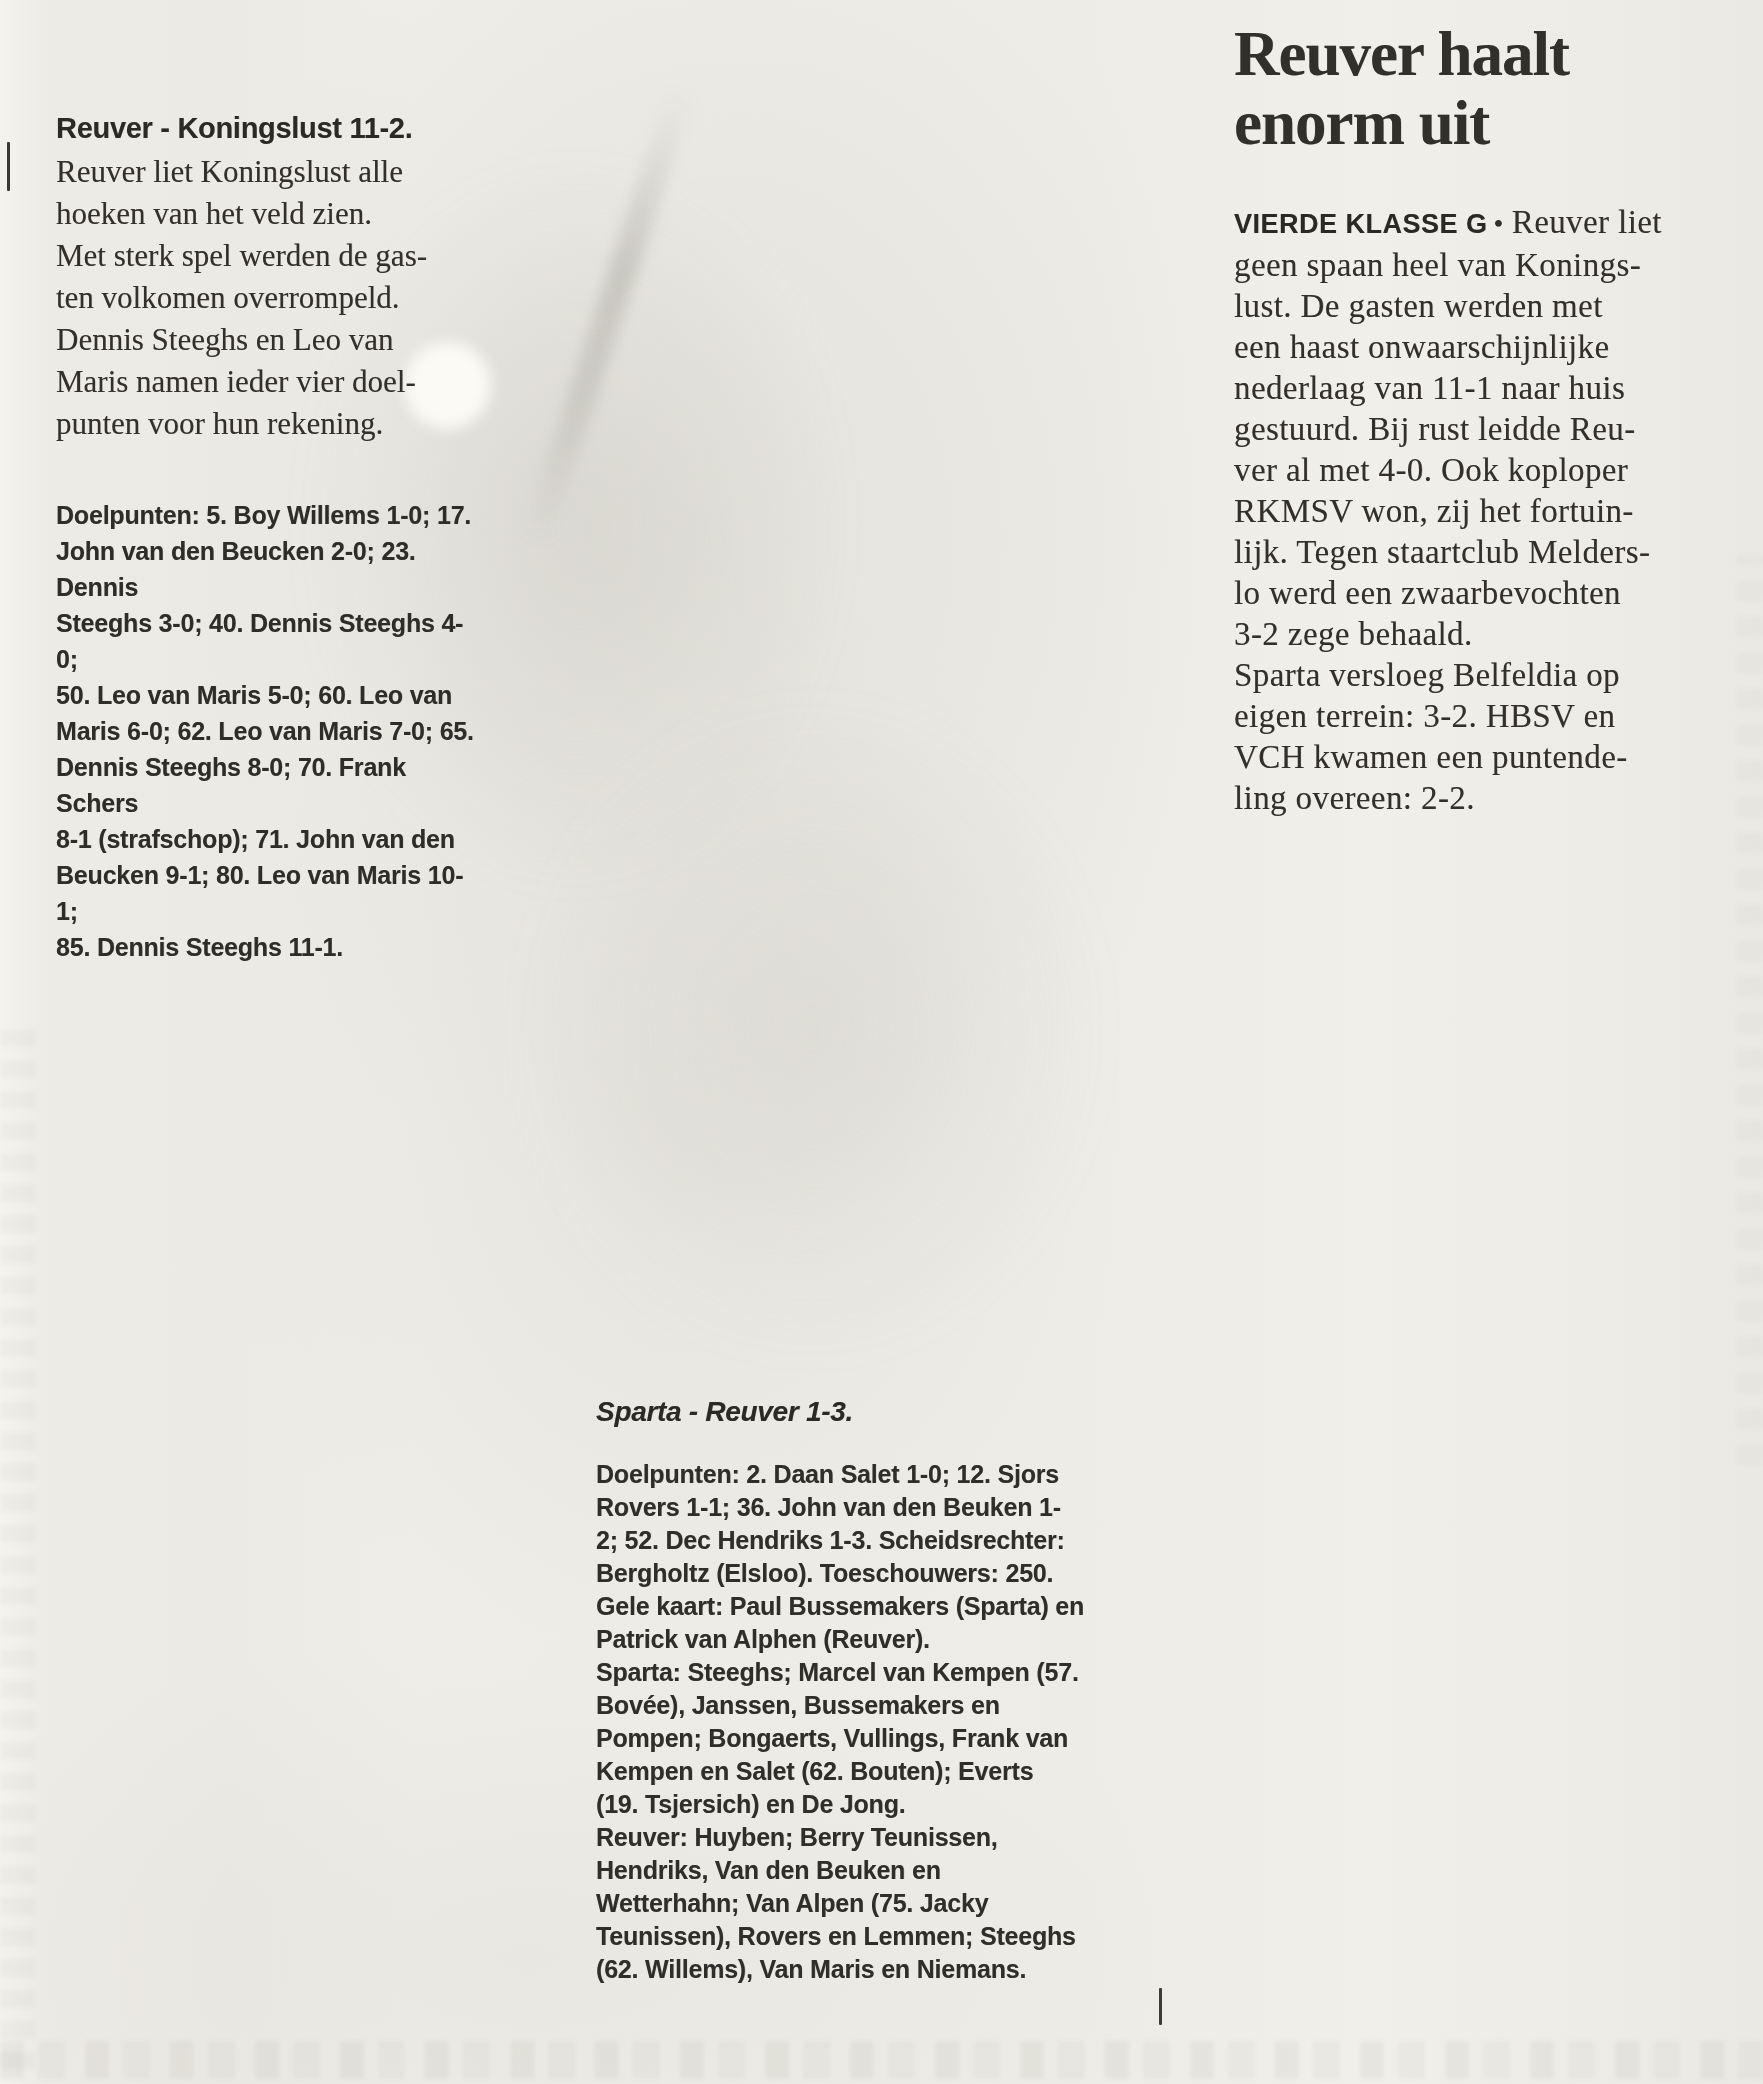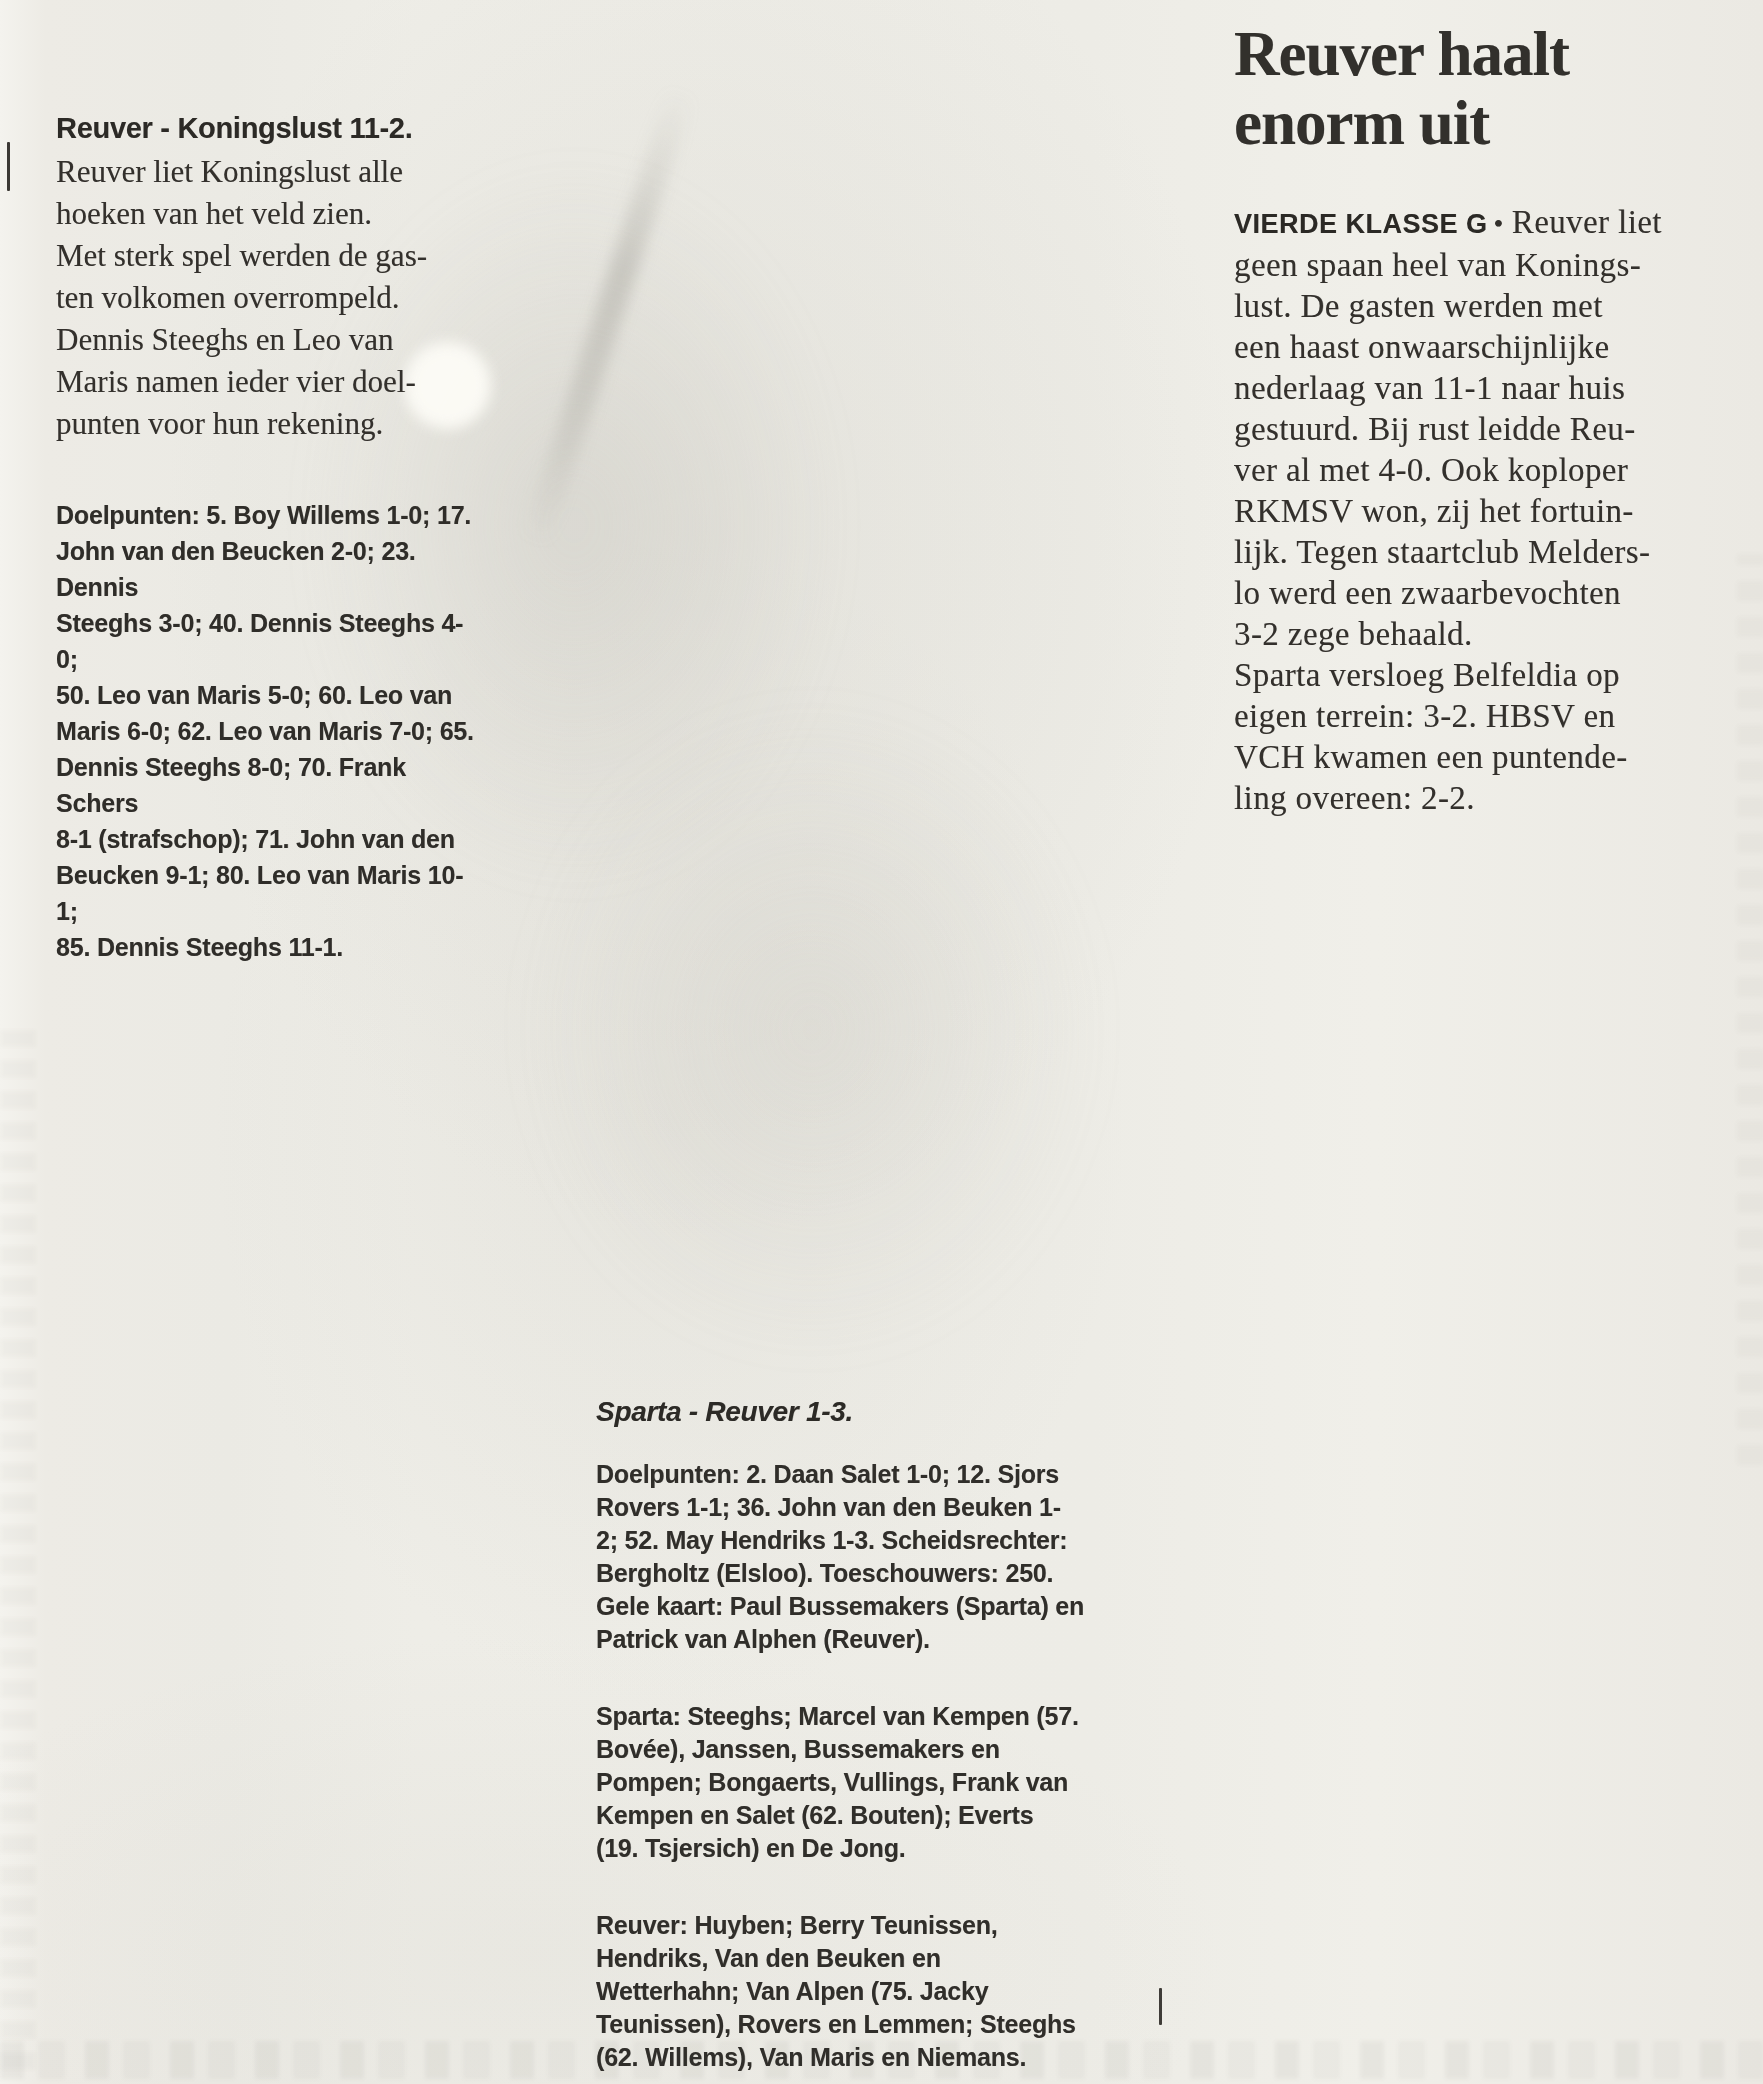--- a/index.html
+++ b/index.html
@@ -107,21 +107,21 @@
   }
   .headline-article .bullet { padding: 0 8px 0 6px; font-size: 28px; }
 
   .bottom-article { left: 596px; top: 1394px; width: 582px; }
   .bottom-article .heading {
     font-family: "Liberation Sans", sans-serif; font-weight: 700;
     font-size: 28px; line-height: 36px; letter-spacing: -0.3px; color: #2c2a26; font-style: italic;
   }
   .bottom-article .para {
     font-family: "Liberation Sans", sans-serif; font-weight: 700;
-    font-size: 25px; line-height: 33px; letter-spacing: -0.2px; color: #302e2a; margin-top: 44px;
+    font-size: 25px; line-height: 33px; letter-spacing: -0.2px; color: #302e2a;
   }
   .bottom-article .para.first { margin-top: 28px; }
 </style>
 </head>
 <body>
 
 <div class="page">
 
   <div class="ghost ghost-blob-1"></div>
   <div class="ghost ghost-blob-2"></div>
@@ -172,21 +172,21 @@
 eigen terrein: 3-2. HBSV en
 VCH kwamen een puntende-
 ling overeen: 2-2.</div>
     </div>
   </div>
 
   <div class="article bottom-article">
     <div class="heading">Sparta - Reuver 1-3.</div>
     <div class="para first lines">Doelpunten: 2. Daan Salet 1-0; 12. Sjors
 Rovers 1-1; 36. John van den Beuken 1-
-2; 52. May Hendriks 1-3. Scheidsrechter:
+2; 52. Dec Hendriks 1-3. Scheidsrechter:
 Bergholtz (Elsloo). Toeschouwers: 250.
 Gele kaart: Paul Bussemakers (Sparta) en
 Patrick van Alphen (Reuver).</div>
     <div class="para lines">Sparta: Steeghs; Marcel van Kempen (57.
 Bovée), Janssen, Bussemakers en
 Pompen; Bongaerts, Vullings, Frank van
 Kempen en Salet (62. Bouten); Everts
 (19. Tsjersich) en De Jong.</div>
     <div class="para lines">Reuver: Huyben; Berry Teunissen,
 Hendriks, Van den Beuken en

